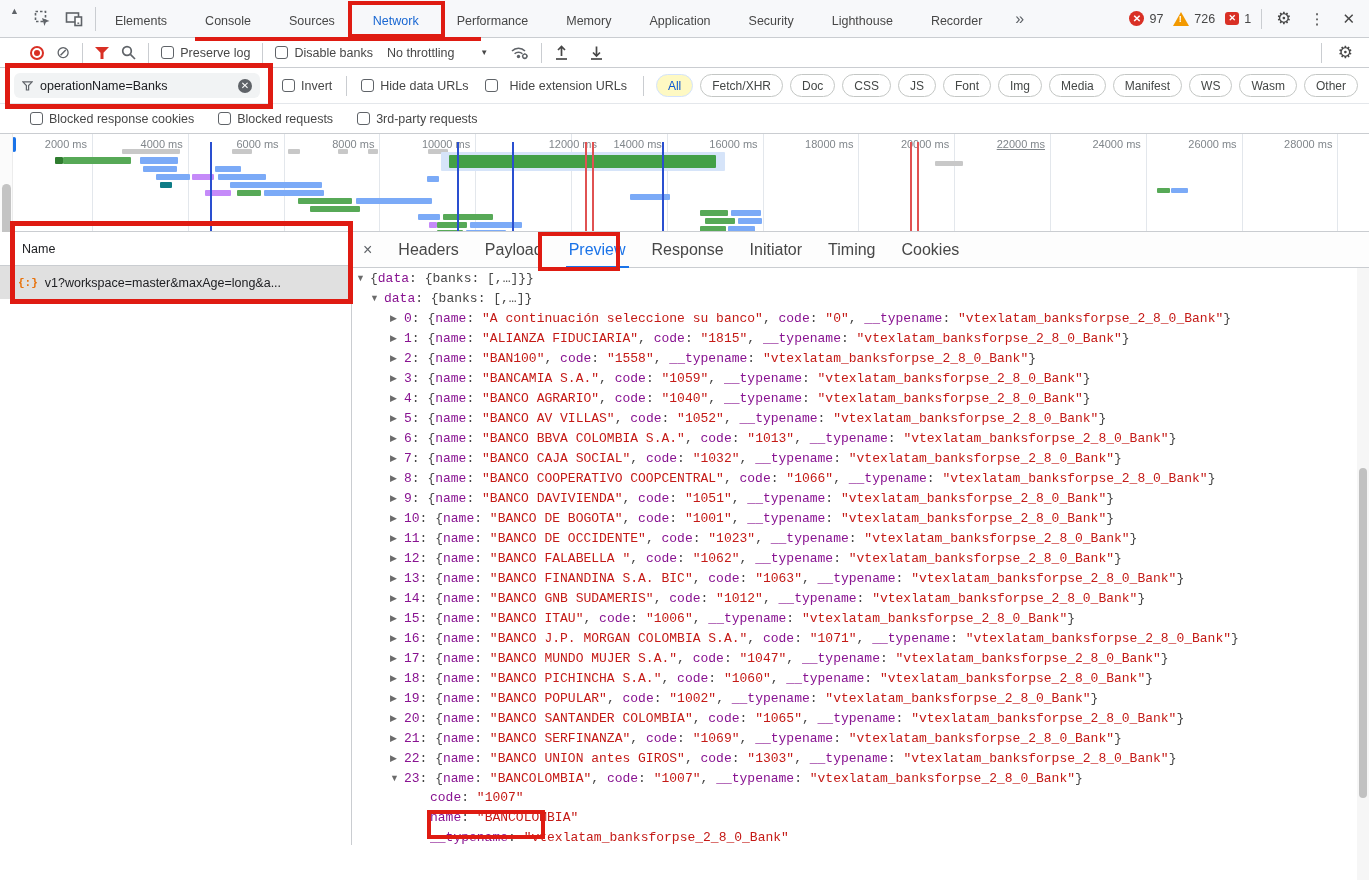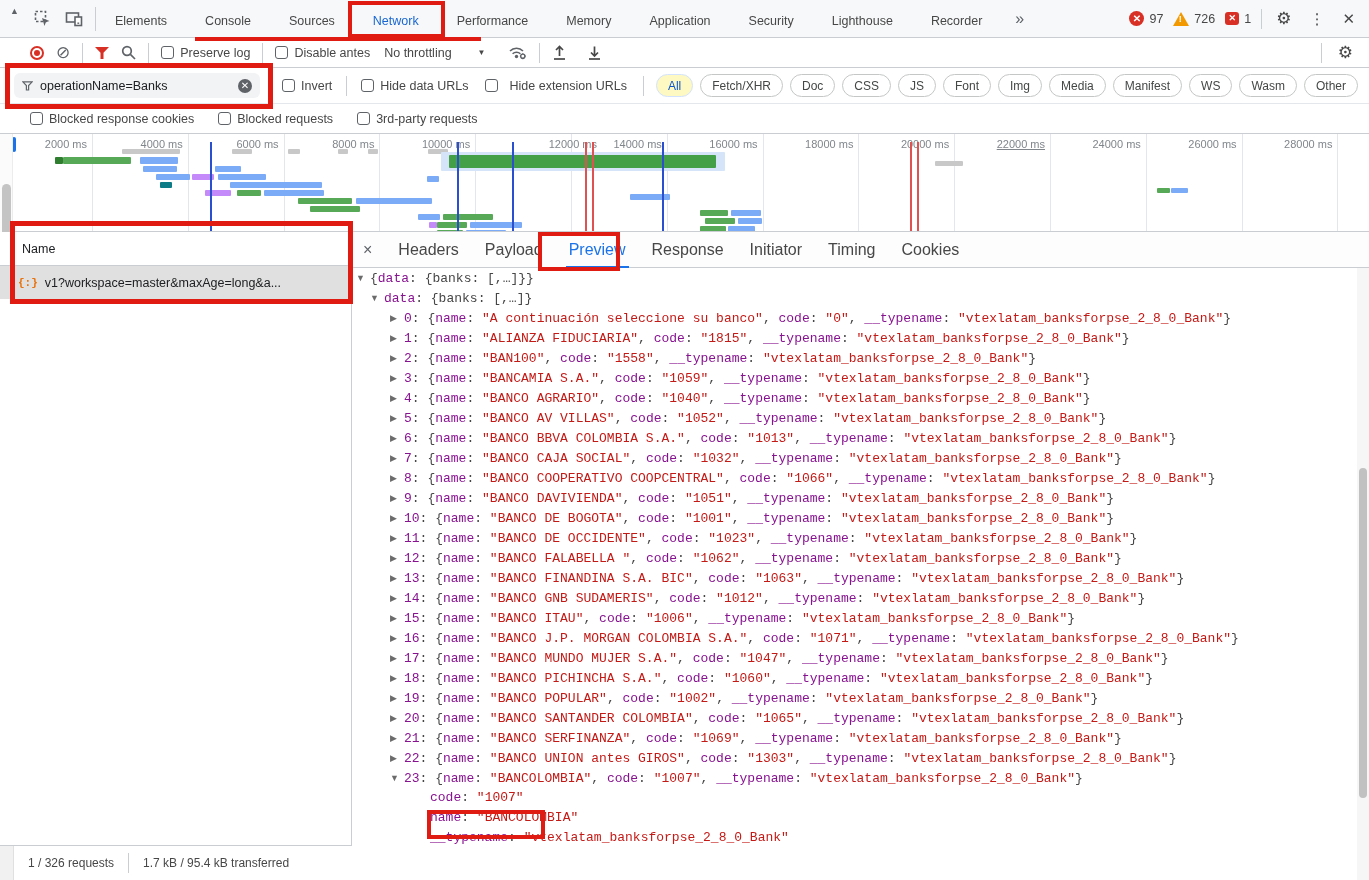--- a/index.html
+++ b/index.html
@@ -175,21 +175,21 @@
       </svg>
     </span>
     <span class="v-sep"></span>
     <span class="chk-group">
       <span class="chk"></span>
         <span class="lab">Preserve log</span>
     </span>
     <span class="v-sep"></span>
     <span class="chk-group">
       <span class="chk"></span>
-        <span class="lab">Disable antes</span>
+        <span class="lab">Disable banks</span>
     </span>
     <span class="lab" style="margin-left:2px;">No throttling</span>
     <span class="caret-down">▼</span>
     <span style="margin-left:10px;">
       <svg class="ic" width="19" height="15" viewBox="0 0 19 15">
         <path d="M2 6 A9 9 0 0 1 15 6" fill="none" stroke="#5f6368" stroke-width="1.6"></path>
         <path d="M4.6 8.8 A5.5 5.5 0 0 1 12.4 8.8" fill="none" stroke="#5f6368" stroke-width="1.6"></path>
         <circle cx="8.5" cy="11.5" r="1.7" fill="#5f6368"></circle>
         <circle cx="14.8" cy="11.2" r="2.1" fill="none" stroke="#5f6368" stroke-width="1.4"></circle>
         <path d="M14.8 8.2 v1 M14.8 13.2 v1 M11.9 11.2 h1 M16.7 11.2 h1" stroke="#5f6368" stroke-width="1.2"></path>
@@ -356,26 +356,20 @@
   <div class="left-pane">
     <div class="name-header">
       <span>Name</span>
     </div>
     <div class="req-row">
       <span class="req-ic">{:}</span>
       <span class="req-name">v1?workspace=master&amp;maxAge=long&amp;a...</span>
     </div>
   </div>
 
-  <div class="statusbar">
-    <span class="status-corner"></span>
-    <span class="status-item">1 / 326 requests</span>
-    <span class="status-div"></span>
-    <span class="status-item">1.7 kB / 95.4 kB transferred</span>
-  </div>
 
   <div class="right-pane">
     <div class="detail-tabs">
       <span class="close-x">×</span>
       <div id="detail-tabs" style="display:flex;height:100%;">
           <div class="d-tab">Headers</div>
           <div class="d-tab">Payload</div>
           <div class="d-tab active">Preview</div>
           <div class="d-tab">Response</div>
           <div class="d-tab">Initiator</div>

